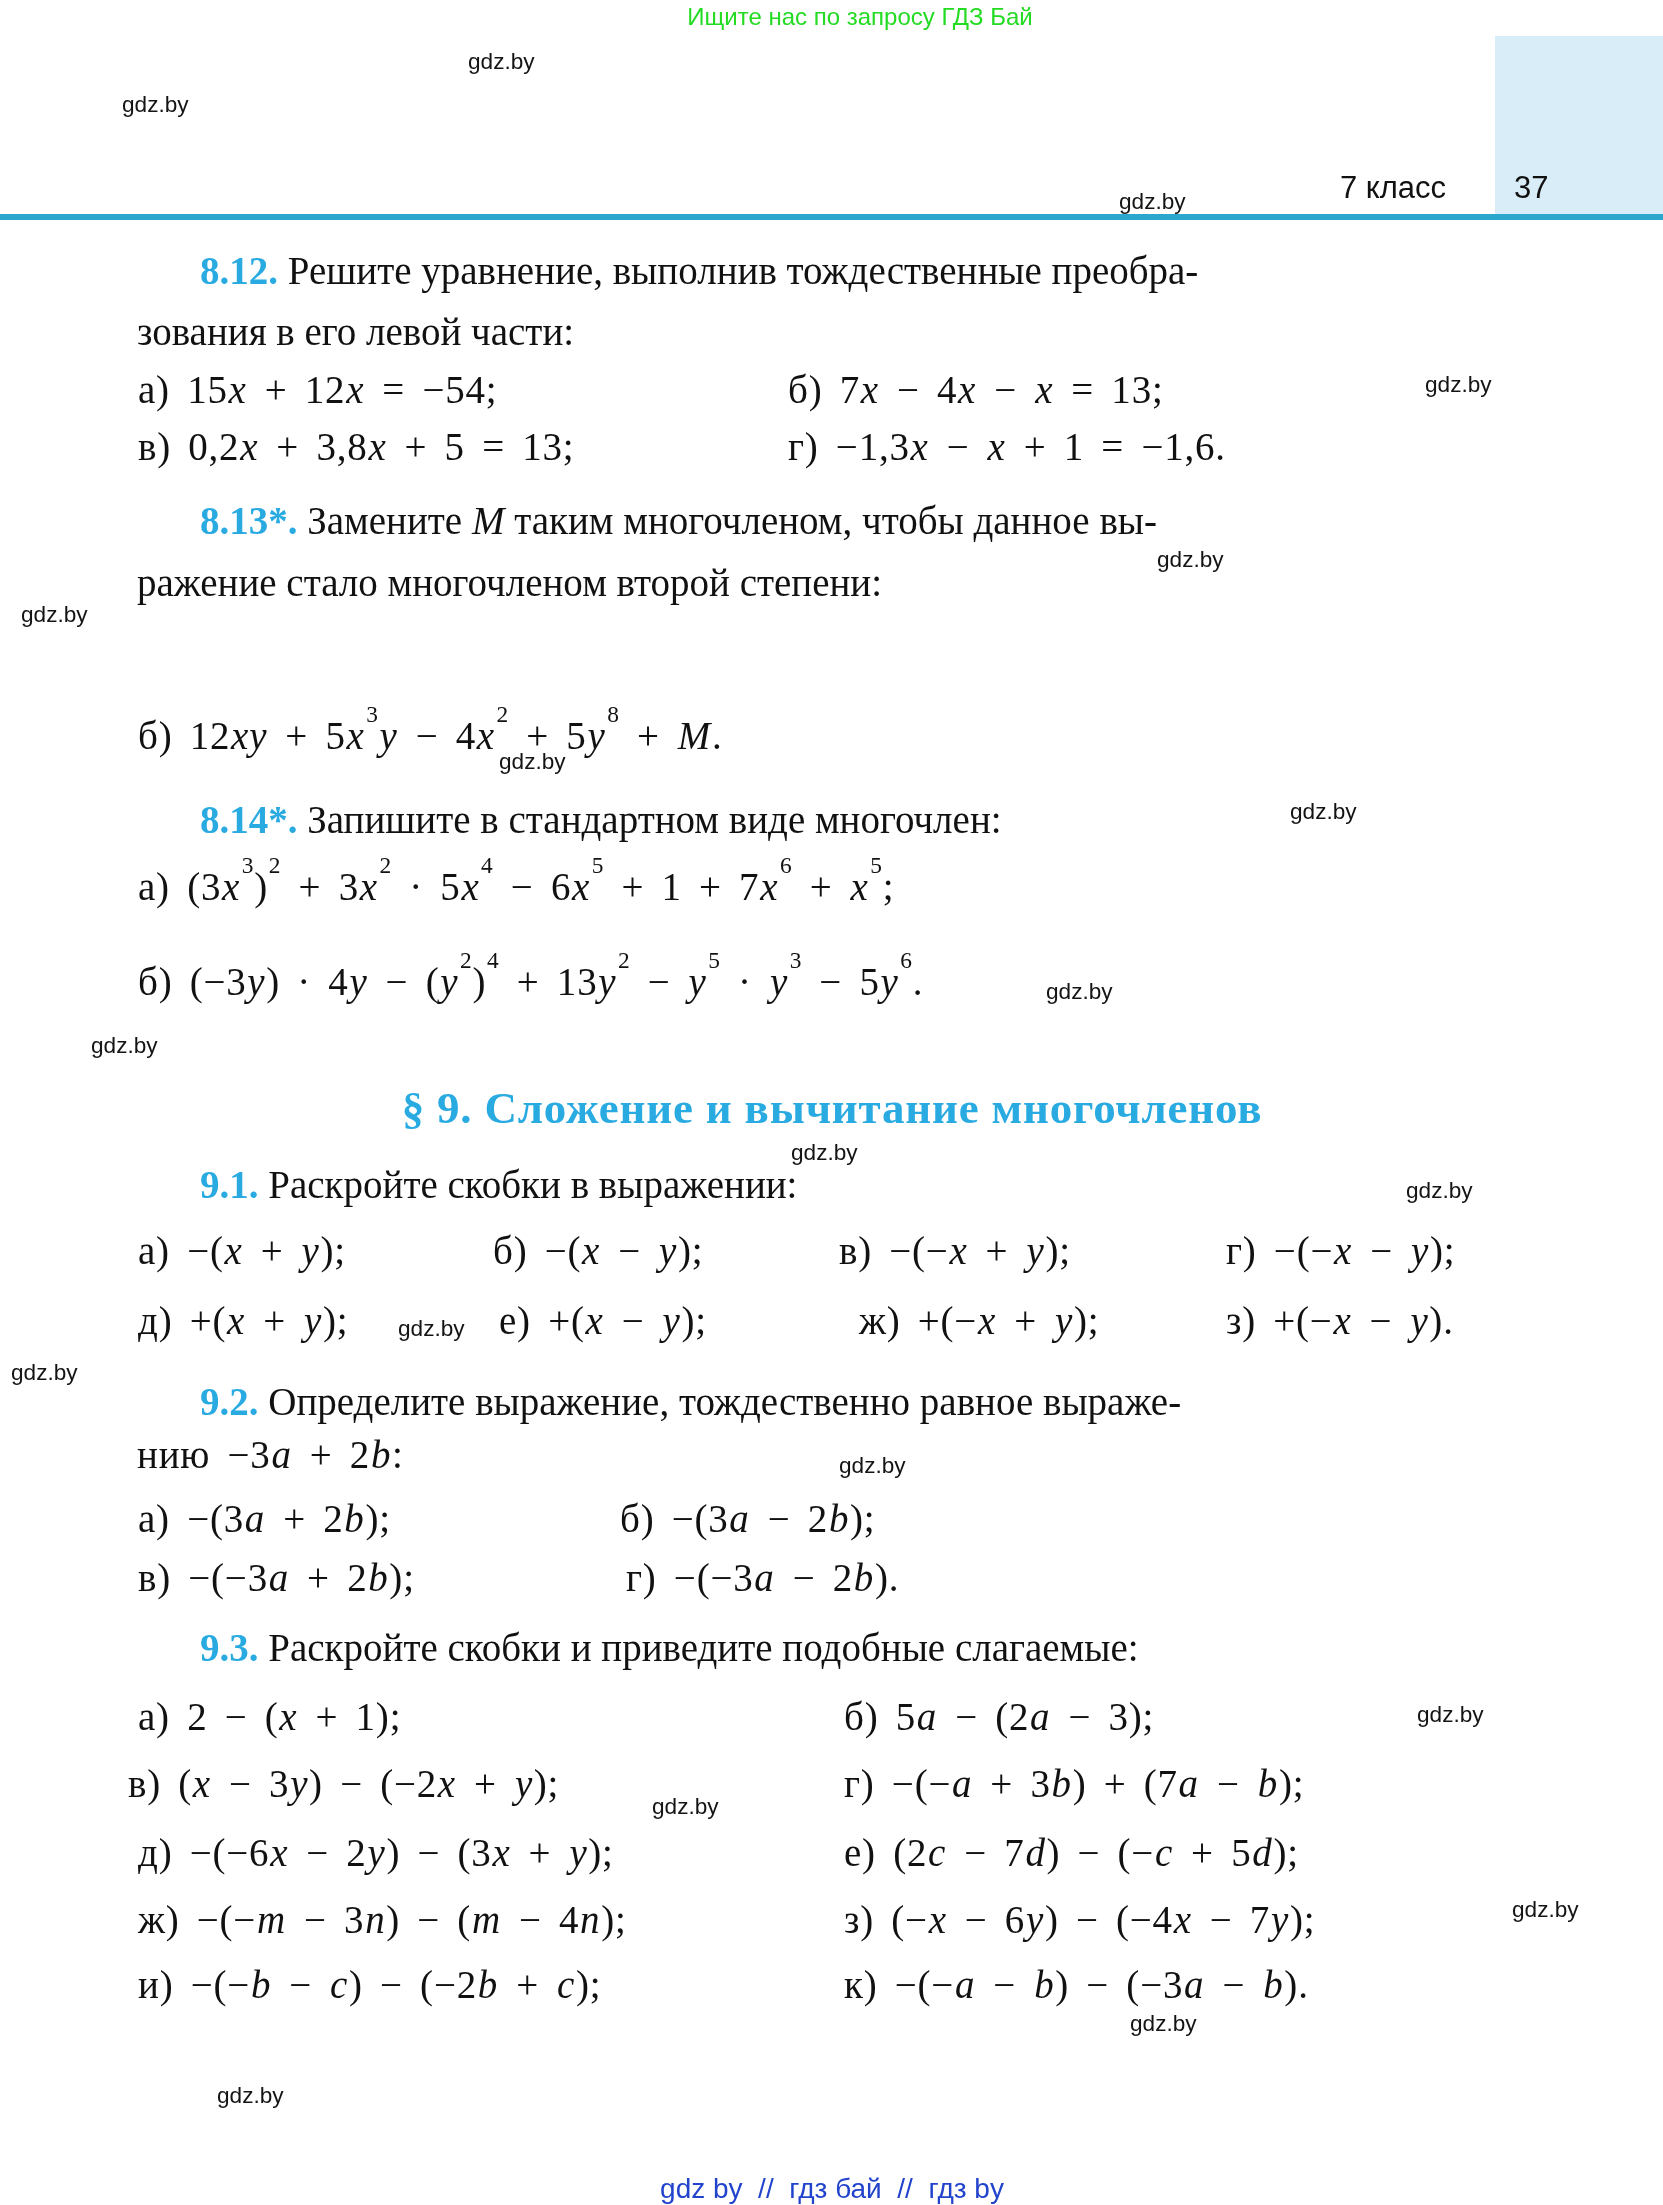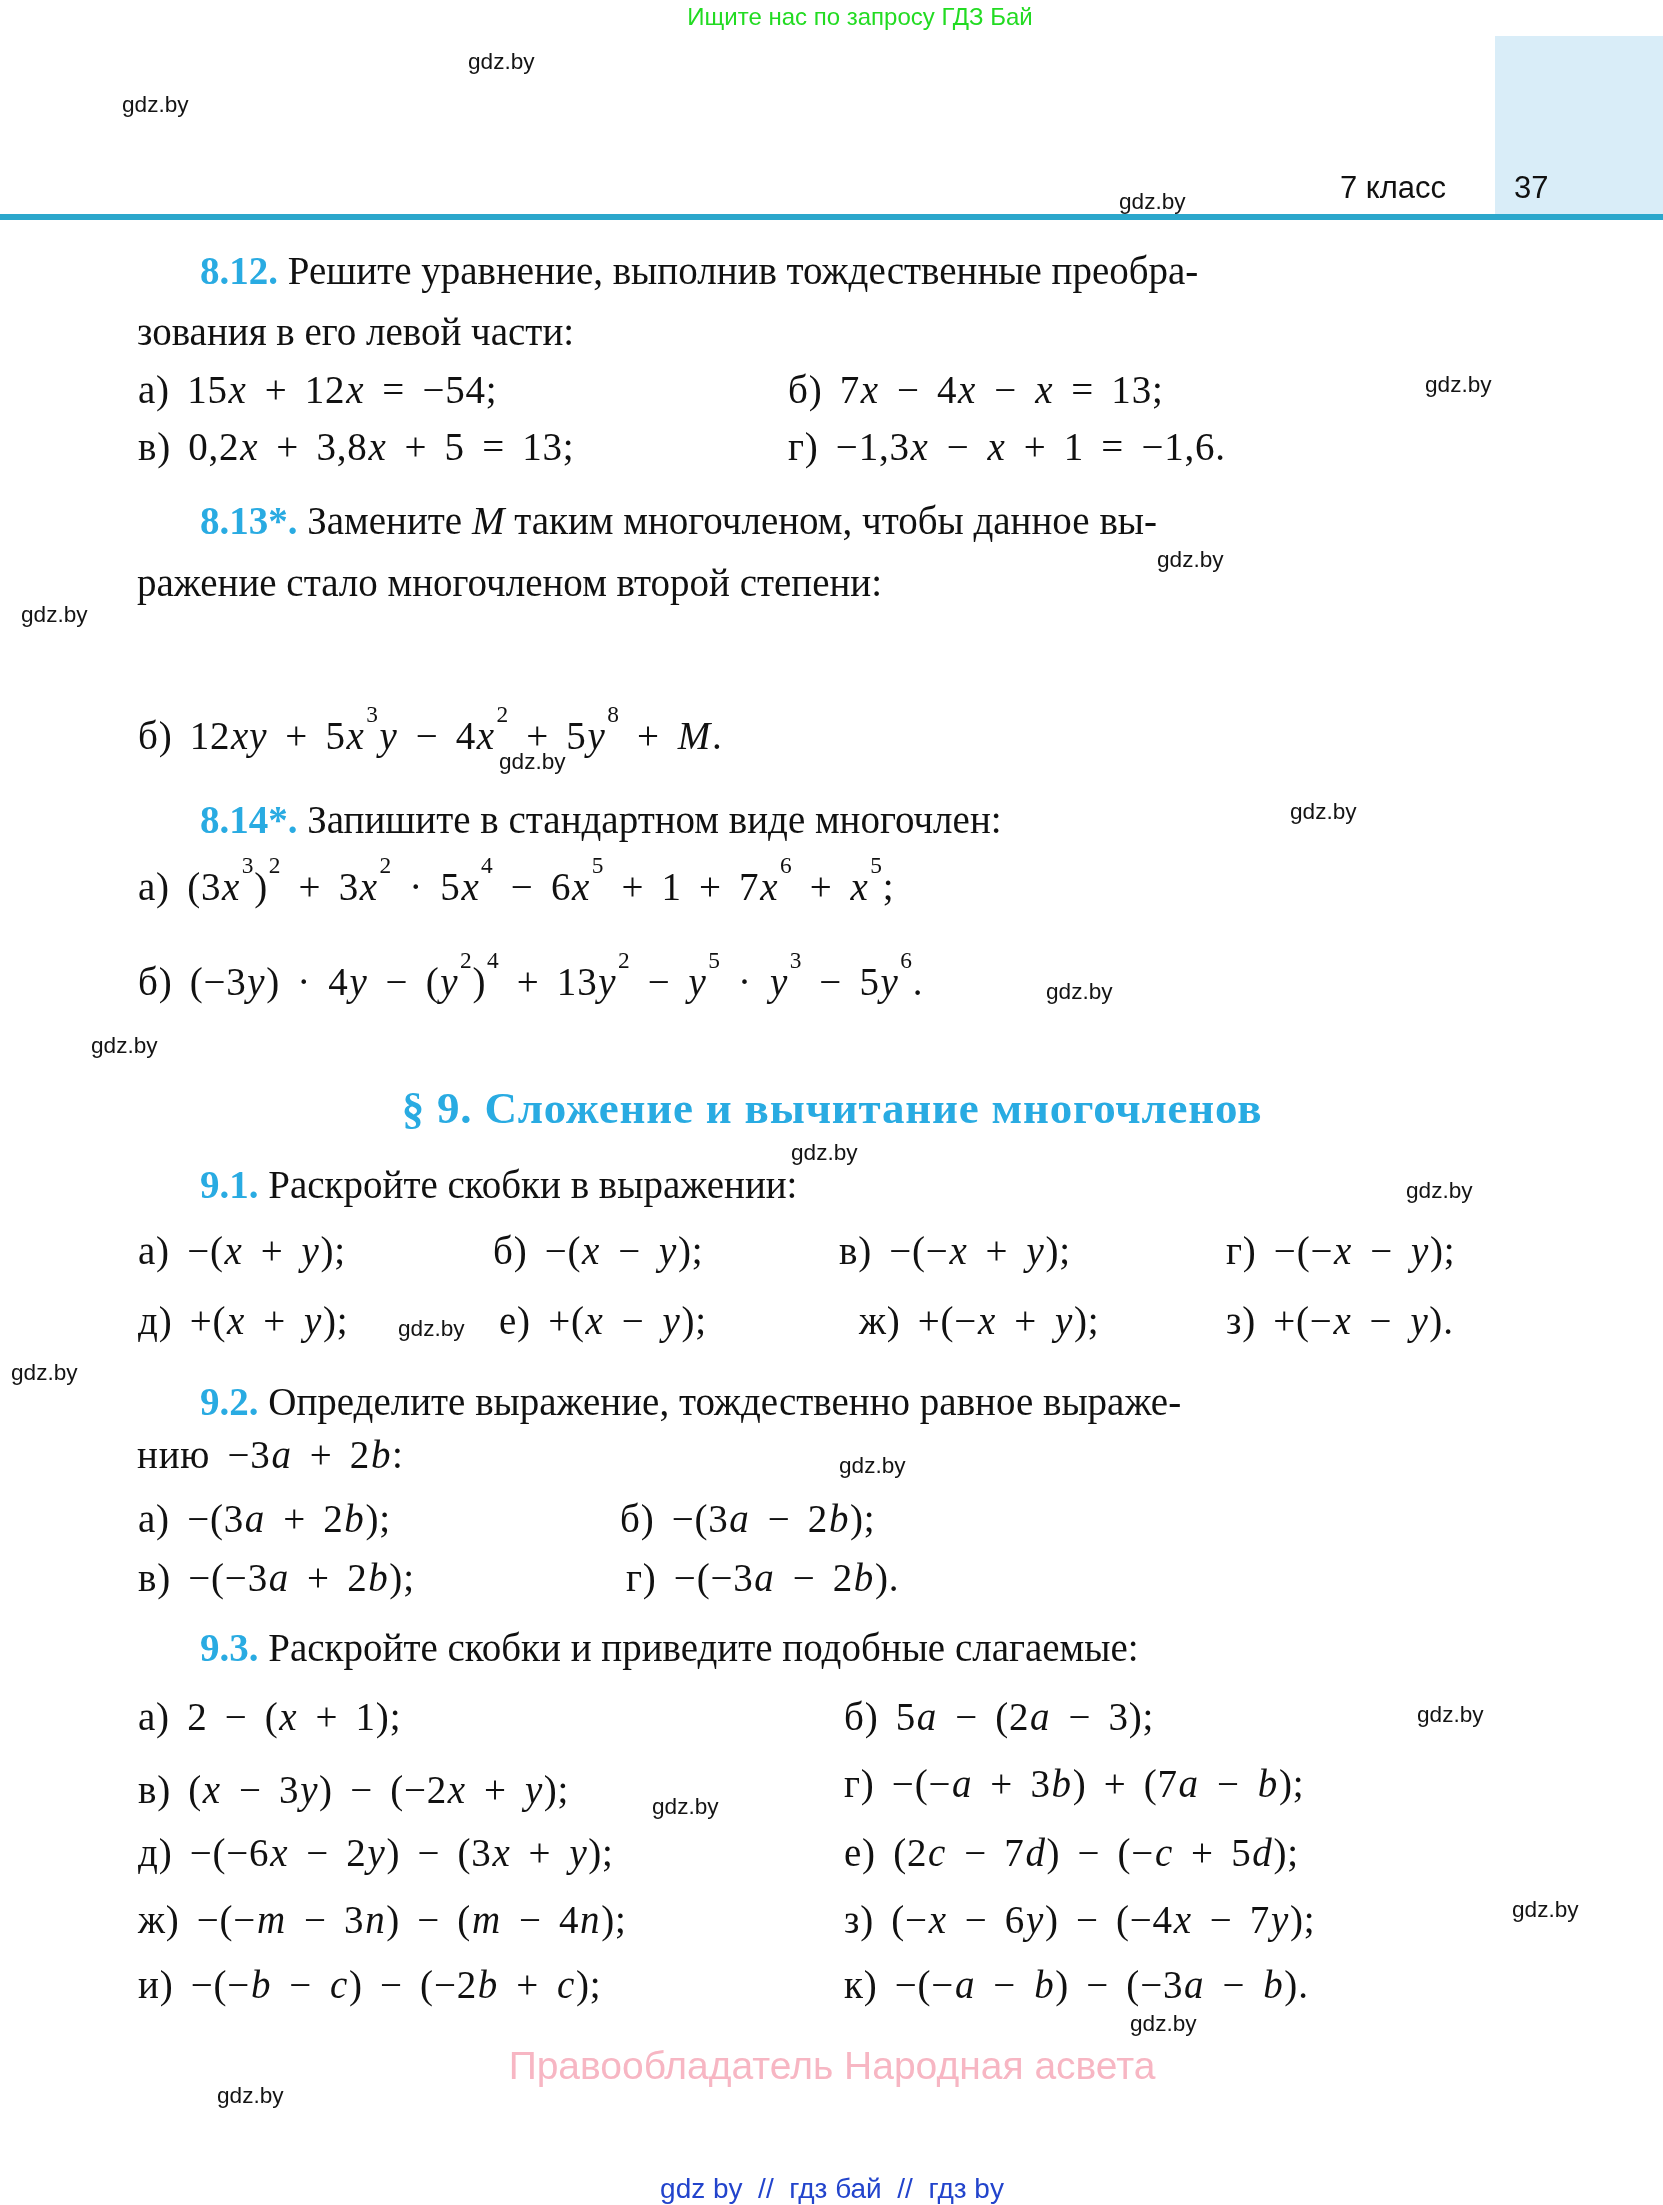--- a/index.html
+++ b/index.html
@@ -108,37 +108,36 @@
   </div>
 
   <div class="abs text" style="left:200px;top:1625px;">
     <span class="num">9.3.</span><span> Раскройте скобки и приведите подобные слагаемые:</span>
   </div>
   <div>
     <span class="opt math" style="left:138px;top:1694px;">а) 2 − (<i>x</i> + 1);</span>
     <span class="opt math" style="left:844px;top:1694px;">б) 5<i>a</i> − (2<i>a</i> − 3);</span>
   </div>
   <div>
-    <span class="opt math" style="left:138px;top:1761px;margin-top:6px;">в) (<i>x</i> − 3<i>y</i>) − (−2<i>x</i> + <i>y</i>);</span>
+    <span class="opt math" style="left:128px;top:1761px;">в) (<i>x</i> − 3<i>y</i>) − (−2<i>x</i> + <i>y</i>);</span>
     <span class="opt math" style="left:844px;top:1761px;">г) −(−<i>a</i> + 3<i>b</i>) + (7<i>a</i> − <i>b</i>);</span>
   </div>
   <div>
     <span class="opt math" style="left:138px;top:1830px;">д) −(−6<i>x</i> − 2<i>y</i>) − (3<i>x</i> + <i>y</i>);</span>
     <span class="opt math" style="left:844px;top:1830px;">е) (2<i>c</i> − 7<i>d</i>) − (−<i>c</i> + 5<i>d</i>);</span>
   </div>
   <div>
     <span class="opt math" style="left:138px;top:1897px;">ж) −(−<i>m</i> − 3<i>n</i>) − (<i>m</i> − 4<i>n</i>);</span>
     <span class="opt math" style="left:844px;top:1897px;">з) (−<i>x</i> − 6<i>y</i>) − (−4<i>x</i> − 7<i>y</i>);</span>
   </div>
   <div>
     <span class="opt math" style="left:138px;top:1962px;">и) −(−<i>b</i> − <i>c</i>) − (−2<i>b</i> + <i>c</i>);</span>
     <span class="opt math" style="left:844px;top:1962px;">к) −(−<i>a</i> − <i>b</i>) − (−3<i>a</i> − <i>b</i>).</span>
   </div>
 
-  <div class="copyright">Правообладатель Народная асвета</div>
   <div class="links">gdz by  //  гдз бай  //  гдз by</div>
 
   <div id="wms">
       <span class="wm" style="left: 468px; top: 49px;">gdz.by</span>
       <span class="wm" style="left: 122px; top: 92px;">gdz.by</span>
       <span class="wm" style="left: 1119px; top: 189px;">gdz.by</span>
       <span class="wm" style="left: 1425px; top: 372px;">gdz.by</span>
       <span class="wm" style="left: 1157px; top: 547px;">gdz.by</span>
       <span class="wm" style="left: 21px; top: 602px;">gdz.by</span>
       <span class="wm" style="left: 499px; top: 749px;">gdz.by</span>

